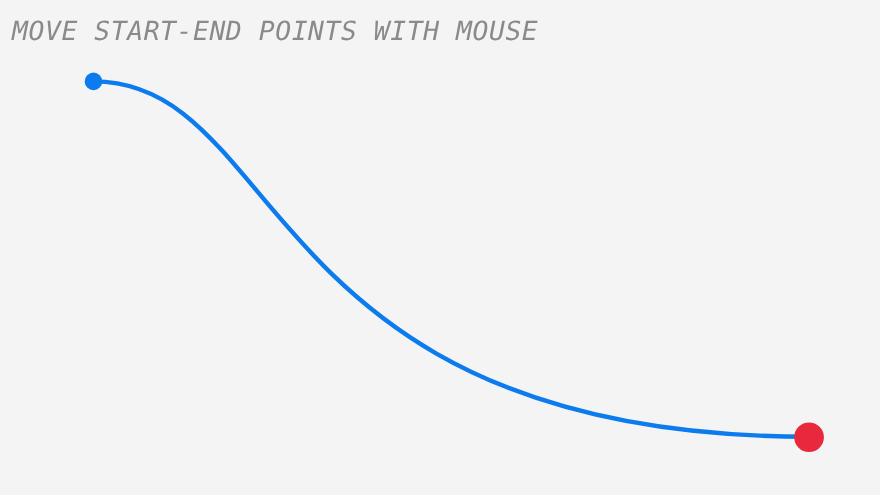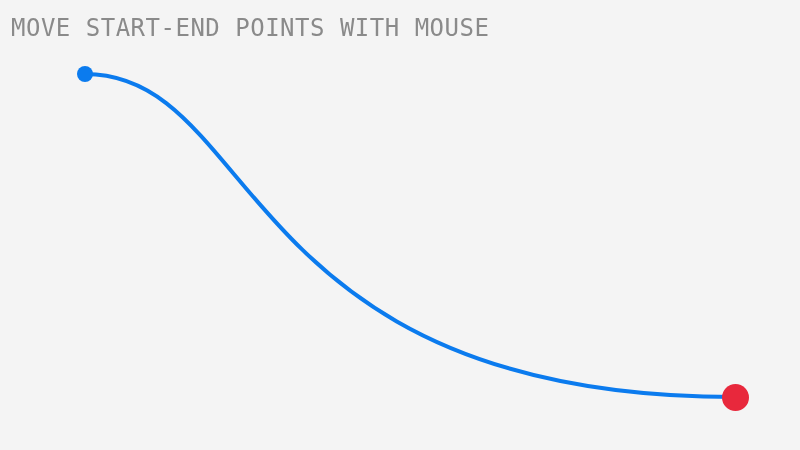--- a/index.html
+++ b/index.html
@@ -12,20 +12,21 @@
     width: 800px;
     height: 450px;
     overflow: hidden;
     font-family: "DejaVu Sans Mono", "Liberation Mono", monospace;
   }
   #stage {
     position: relative;
     width: 800px;
     height: 386px;
     background: #f4f4f4;
+    font-style: italic;
   }
   #canvas-svg {
     position: absolute;
     left: 0;
     top: 0;
     width: 800px;
     height: 450px;
     display: block;
   }
   #title {

